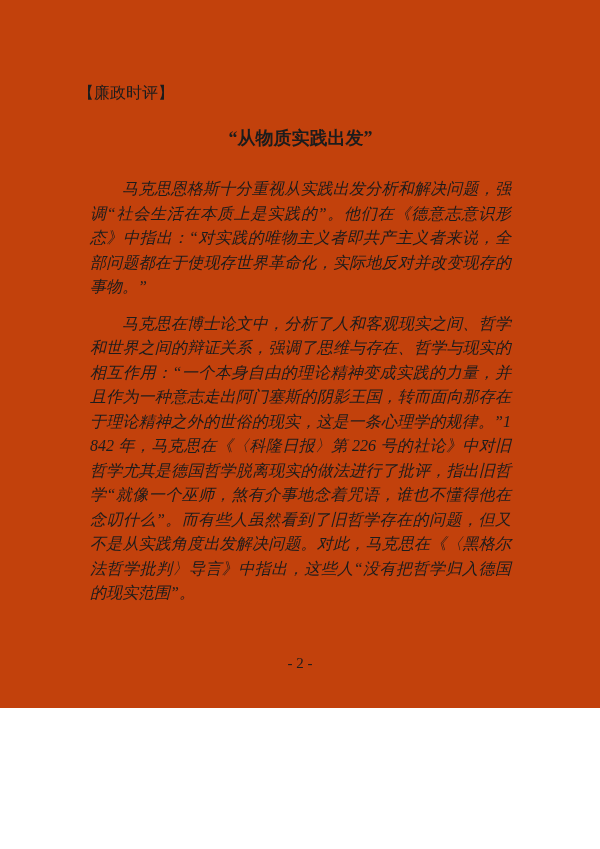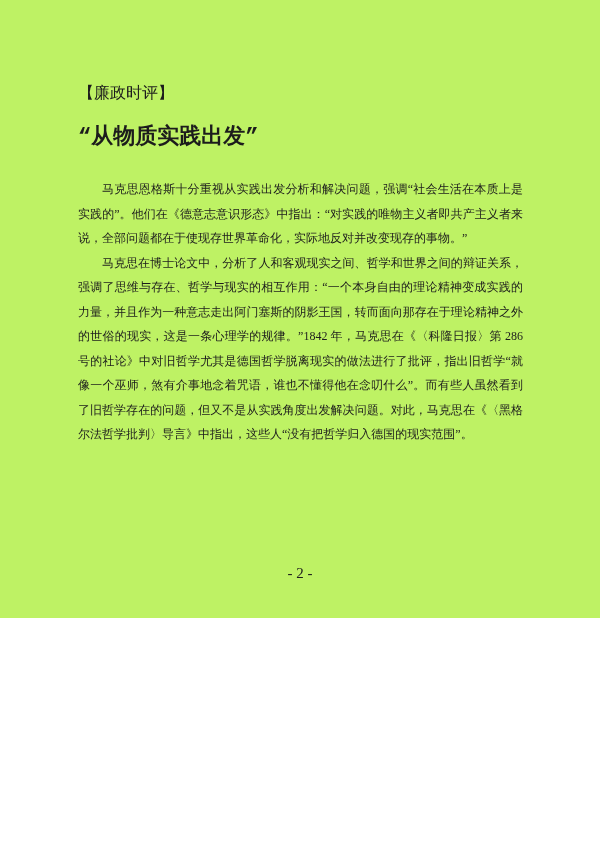--- a/index.html
+++ b/index.html
@@ -3,56 +3,56 @@
 <meta charset="utf-8">
 <style>
   html, body {
     margin: 0;
     padding: 0;
     background: #ffffff;
   }
   .page {
     position: relative;
     width: 600px;
-    height: 618px;
-    background: #bef264;
+    height: 708px;
+    background: #c2410c;
     overflow: hidden;
     font-family: "Liberation Serif", "DejaVu Serif", serif;
     color: #1c1c1c;
     box-sizing: border-box;
   }
   .content {
     padding: 0 77px 0 78px;
   }
   .category {
     padding-top: 83px;
     font-size: 16px;
     line-height: 20px;
     text-align: left;
     font-weight: normal;
   }
   .title {
     margin: 20px 0 0 0;
-    font-size: 22px;
+    font-size: 18px;
     line-height: 30px;
     font-weight: bold;
-    text-align: left;
-    font-family: Liberation Mono, monospace;
+    text-align: center;
   }
   .body {
     margin-top: 24px;
   }
   .para {
-    margin: 0;
-    font-size: 12px;
+    margin: 12px;
+    font-size: 16px;
     line-height: 24.5px;
     text-align: justify;
     text-justify: inter-ideograph;
     text-indent: 2em;
     word-break: break-all;
+    font-style: italic;
   }
   .footer {
     position: absolute;
     left: 0;
     right: 0;
     bottom: 36px;
     text-align: center;
     font-size: 15px;
     line-height: 18px;
     color: #1c1c1c;
@@ -60,17 +60,17 @@
 </style>
 </head>
 <body>
 
 <div class="page">
   <div class="content">
     <div class="category">【廉政时评】</div>
     <h1 class="title">“从物质实践出发”</h1>
     <div class="body">
       <p class="para">马克思恩格斯十分重视从实践出发分析和解决问题，强调“社会生活在本质上是实践的”。他们在《德意志意识形态》中指出：“对实践的唯物主义者即共产主义者来说，全部问题都在于使现存世界革命化，实际地反对并改变现存的事物。”</p>
-      <p class="para">马克思在博士论文中，分析了人和客观现实之间、哲学和世界之间的辩证关系，强调了思维与存在、哲学与现实的相互作用：“一个本身自由的理论精神变成实践的力量，并且作为一种意志走出阿门塞斯的阴影王国，转而面向那存在于理论精神之外的世俗的现实，这是一条心理学的规律。”1842 年，马克思在《〈科隆日报〉第 286 号的社论》中对旧哲学尤其是德国哲学脱离现实的做法进行了批评，指出旧哲学“就像一个巫师，煞有介事地念着咒语，谁也不懂得他在念叨什么”。而有些人虽然看到了旧哲学存在的问题，但又不是从实践角度出发解决问题。对此，马克思在《〈黑格尔法哲学批判〉导言》中指出，这些人“没有把哲学归入德国的现实范围”。</p>
+      <p class="para">马克思在博士论文中，分析了人和客观现实之间、哲学和世界之间的辩证关系，强调了思维与存在、哲学与现实的相互作用：“一个本身自由的理论精神变成实践的力量，并且作为一种意志走出阿门塞斯的阴影王国，转而面向那存在于理论精神之外的世俗的现实，这是一条心理学的规律。”1842 年，马克思在《〈科隆日报〉第 226 号的社论》中对旧哲学尤其是德国哲学脱离现实的做法进行了批评，指出旧哲学“就像一个巫师，煞有介事地念着咒语，谁也不懂得他在念叨什么”。而有些人虽然看到了旧哲学存在的问题，但又不是从实践角度出发解决问题。对此，马克思在《〈黑格尔法哲学批判〉导言》中指出，这些人“没有把哲学归入德国的现实范围”。</p>
     </div>
   </div>
   <div class="footer">- 2 -</div>
 </div>
 
 </body></html>

